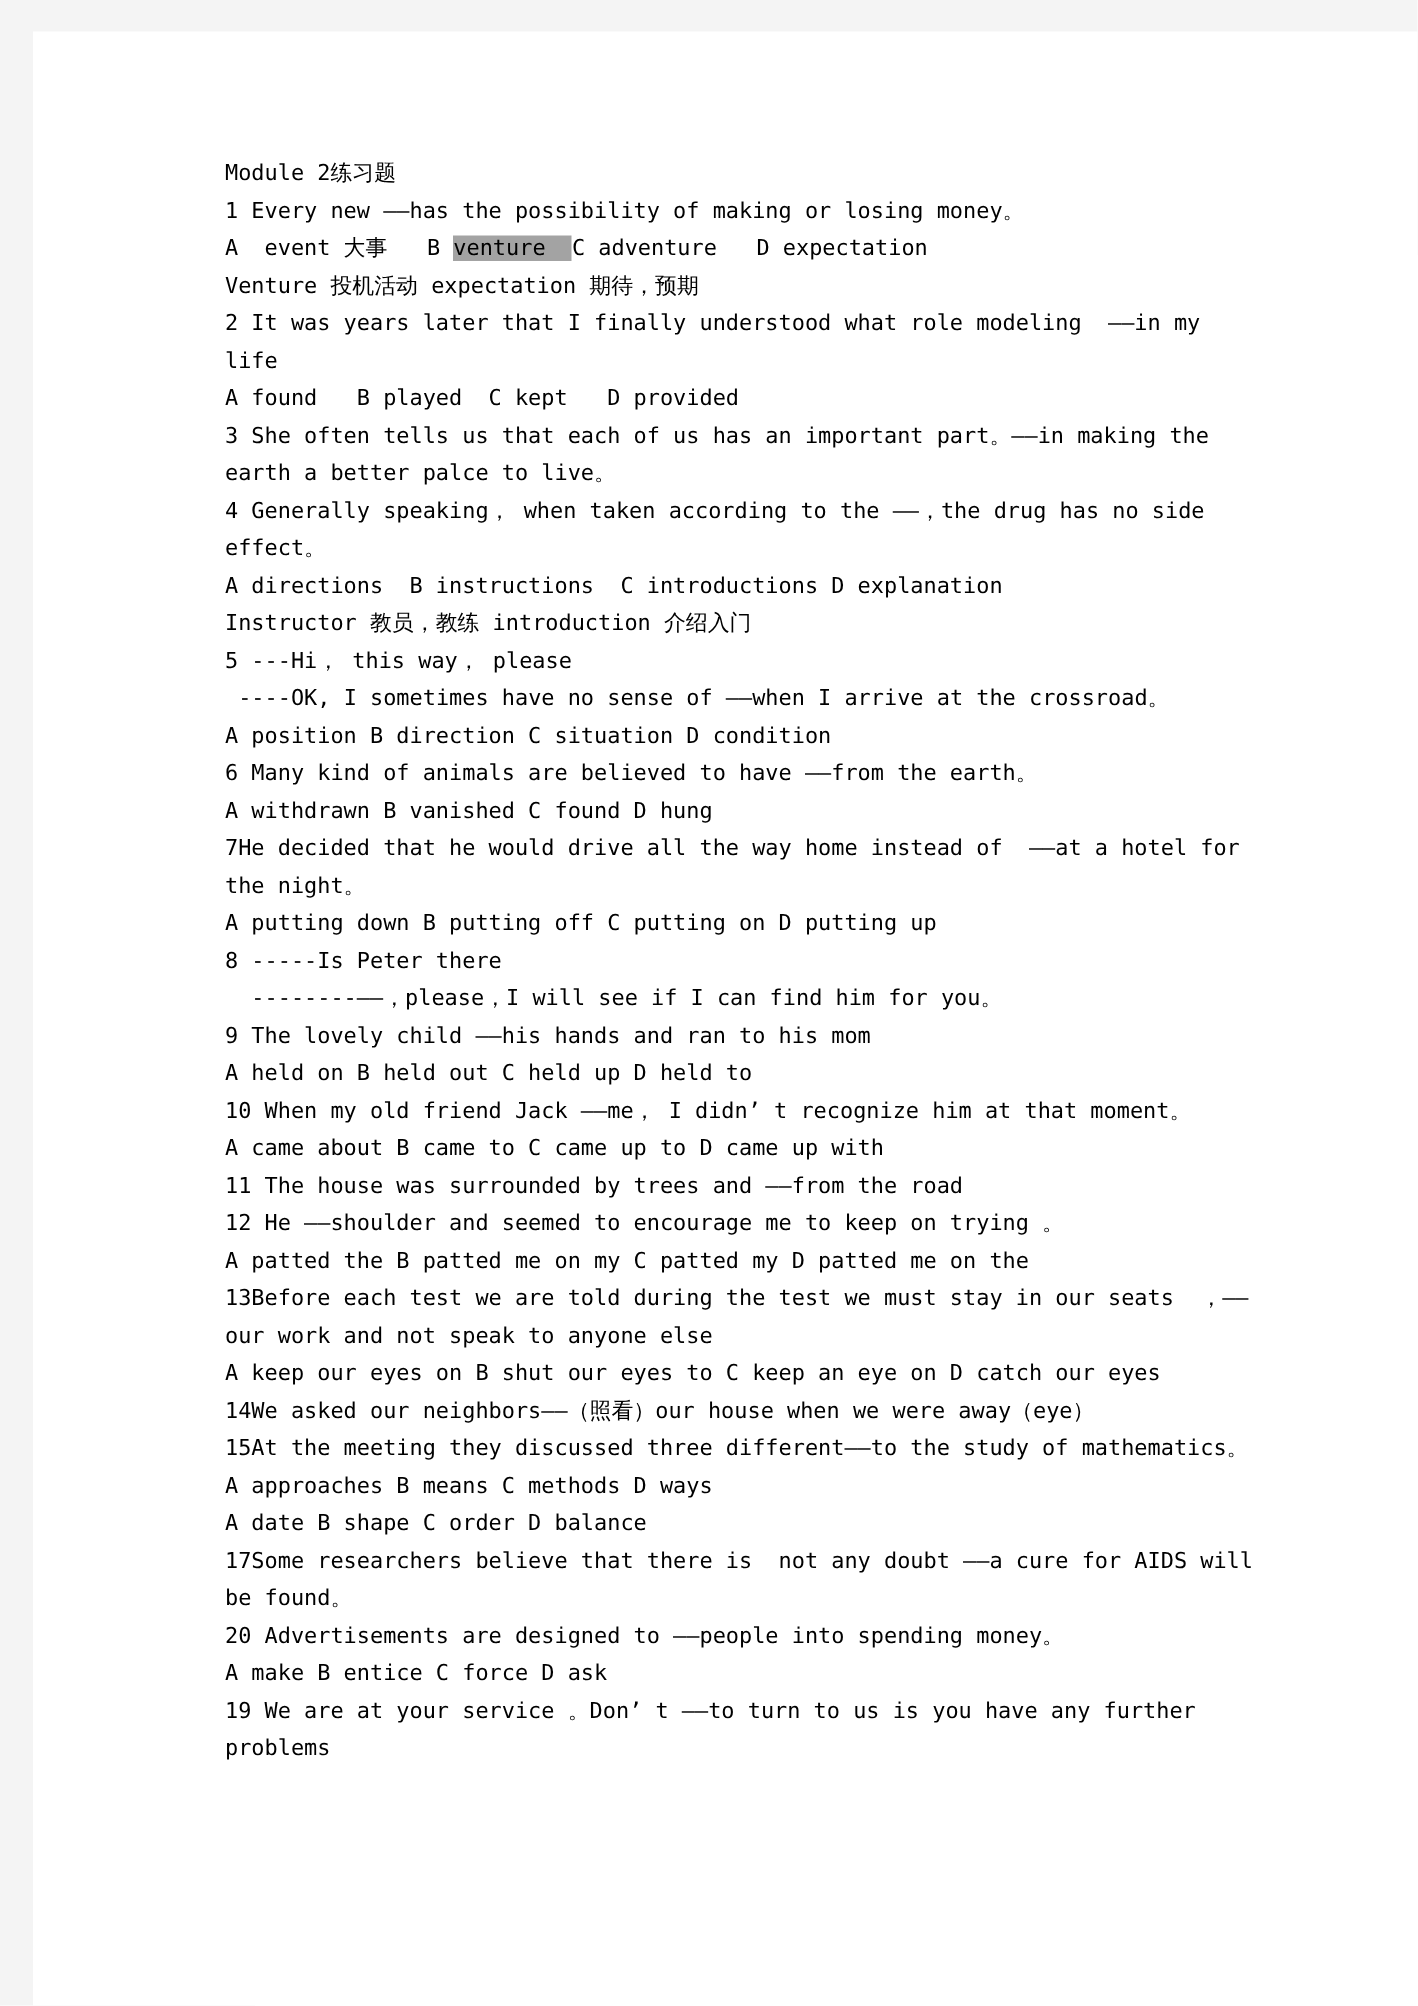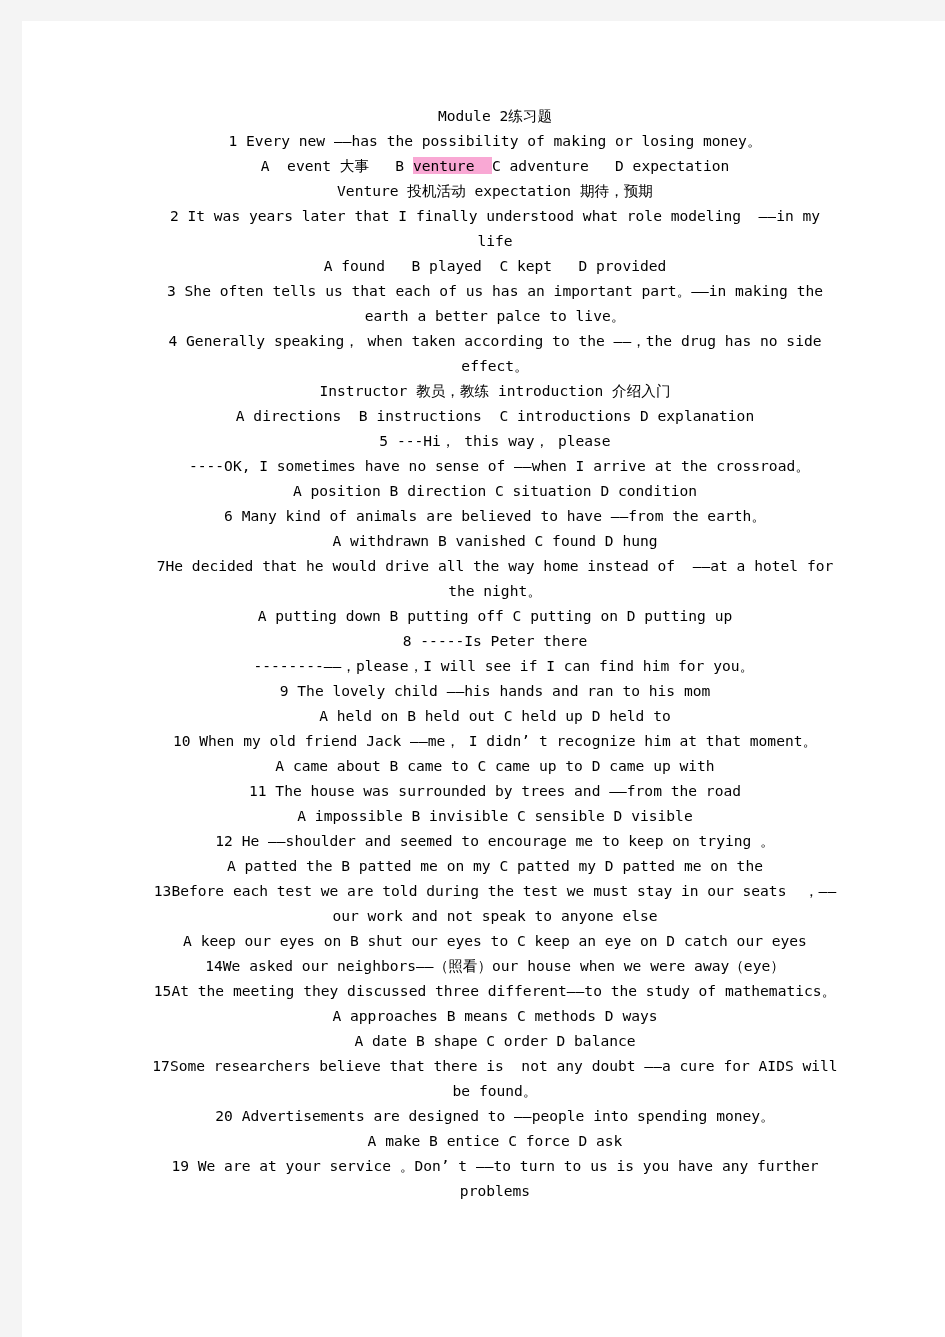--- a/index.html
+++ b/index.html
@@ -14,75 +14,73 @@
     overflow: hidden;
   }
   #page {
     position: absolute;
     left: 22px;
     top: 21px;
     width: 923px;
     height: 1316px;
     background: #ffffff;
     overflow: hidden;
-    text-align: center;
   }
   #doc-body {
     position: absolute;
     left: 128px;
     top: 82px;
     width: 690px;
   }
   .line {
     font-size: 14.6px;
     line-height: 25px;
     color: #000000;
     white-space: pre-wrap;
     word-break: break-word;
     letter-spacing: 0px;
   }
   .line.hl-line {
     white-space: pre-wrap;
   }
   mark.hl {
-    background: #f9a8d4;
+    background: #a3a3a3;
     color: #000000;
     padding: 0;
   }
 </style>
 </head>
 <body>
 
 <div id="page">
   <div id="doc-body">
     <div class="line">Module 2练习题</div>
     <div class="line">1 Every new ——has the possibility of making or losing money。</div>
     <div class="line hl-line"><span>A  event 大事   B </span><mark class="hl">venture  </mark><span>C adventure   D expectation</span></div>
     <div class="line">Venture 投机活动 expectation 期待，预期</div>
     <div class="line">2 It was years later that I finally understood what role modeling  ——in my life</div>
     <div class="line">A found   B played  C kept   D provided</div>
     <div class="line">3 She often tells us that each of us has an important part。——in making the earth a better palce to live。</div>
     <div class="line">4 Generally speaking， when taken according to the ——，the drug has no side effect。</div>
+    <div class="line">A directions  B instructions  C introductions D explanation</div>
     <div class="line">Instructor 教员，教练 introduction 介绍入门</div>
-    <div class="line">A directions  B instructions  C introductions D explanation</div>
     <div class="line">5 ---Hi， this way， please</div>
     <div class="line"> ----OK, I sometimes have no sense of ——when I arrive at the crossroad。</div>
     <div class="line">A position B direction C situation D condition</div>
     <div class="line">6 Many kind of animals are believed to have ——from the earth。</div>
     <div class="line">A withdrawn B vanished C found D hung</div>
     <div class="line">7He decided that he would drive all the way home instead of  ——at a hotel for the night。</div>
     <div class="line">A putting down B putting off C putting on D putting up</div>
     <div class="line">8 -----Is Peter there</div>
     <div class="line">  --------——，please，I will see if I can find him for you。</div>
     <div class="line">9 The lovely child ——his hands and ran to his mom</div>
     <div class="line">A held on B held out C held up D held to</div>
     <div class="line">10 When my old friend Jack ——me， I didn’ t recognize him at that moment。</div>
     <div class="line">A came about B came to C came up to D came up with</div>
     <div class="line">11 The house was surrounded by trees and ——from the road</div>
-    <div class="line">A impossible B invisible C sensible D visible</div>
     <div class="line">12 He ——shoulder and seemed to encourage me to keep on trying 。</div>
     <div class="line">A patted the B patted me on my C patted my D patted me on the</div>
     <div class="line">13Before each test we are told during the test we must stay in our seats  ，——our work and not speak to anyone else</div>
     <div class="line">A keep our eyes on B shut our eyes to C keep an eye on D catch our eyes</div>
     <div class="line">14We asked our neighbors——（照看）our house when we were away（eye）</div>
     <div class="line">15At the meeting they discussed three different——to the study of mathematics。</div>
     <div class="line">A approaches B means C methods D ways</div>
     <div class="line">A date B shape C order D balance</div>
     <div class="line">17Some researchers believe that there is  not any doubt ——a cure for AIDS will be found。</div>
     <div class="line">20 Advertisements are designed to ——people into spending money。</div>

